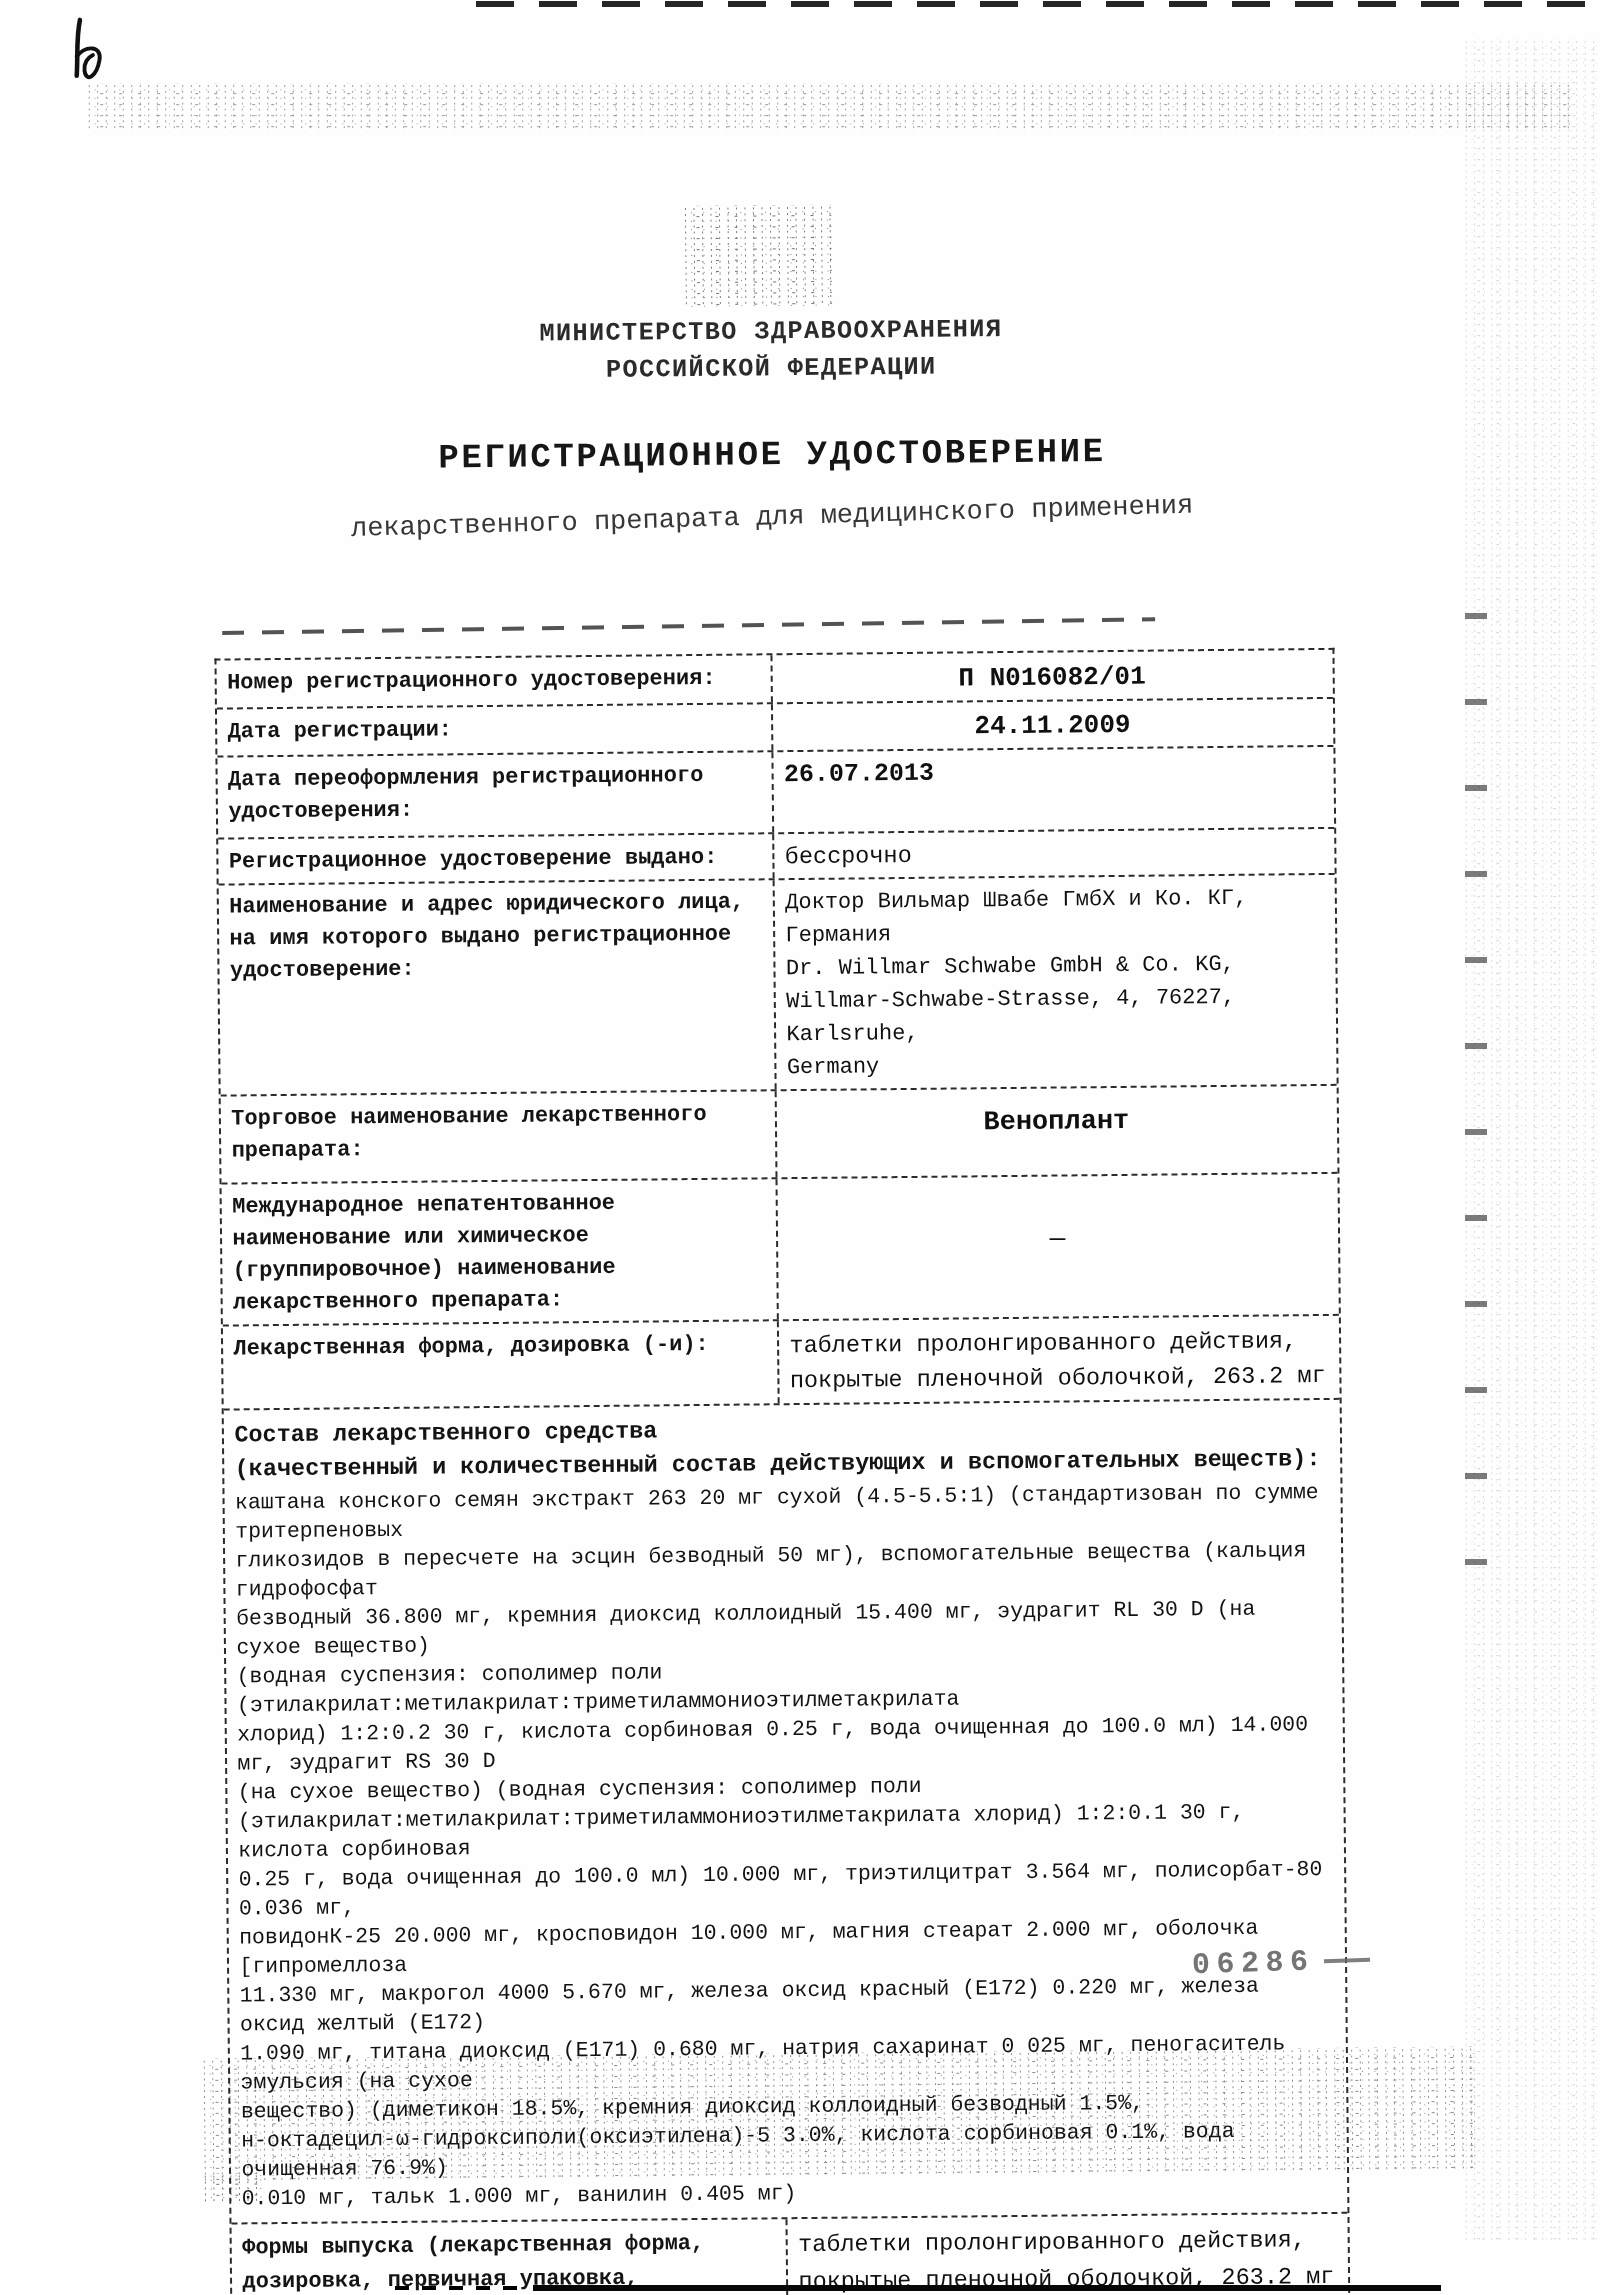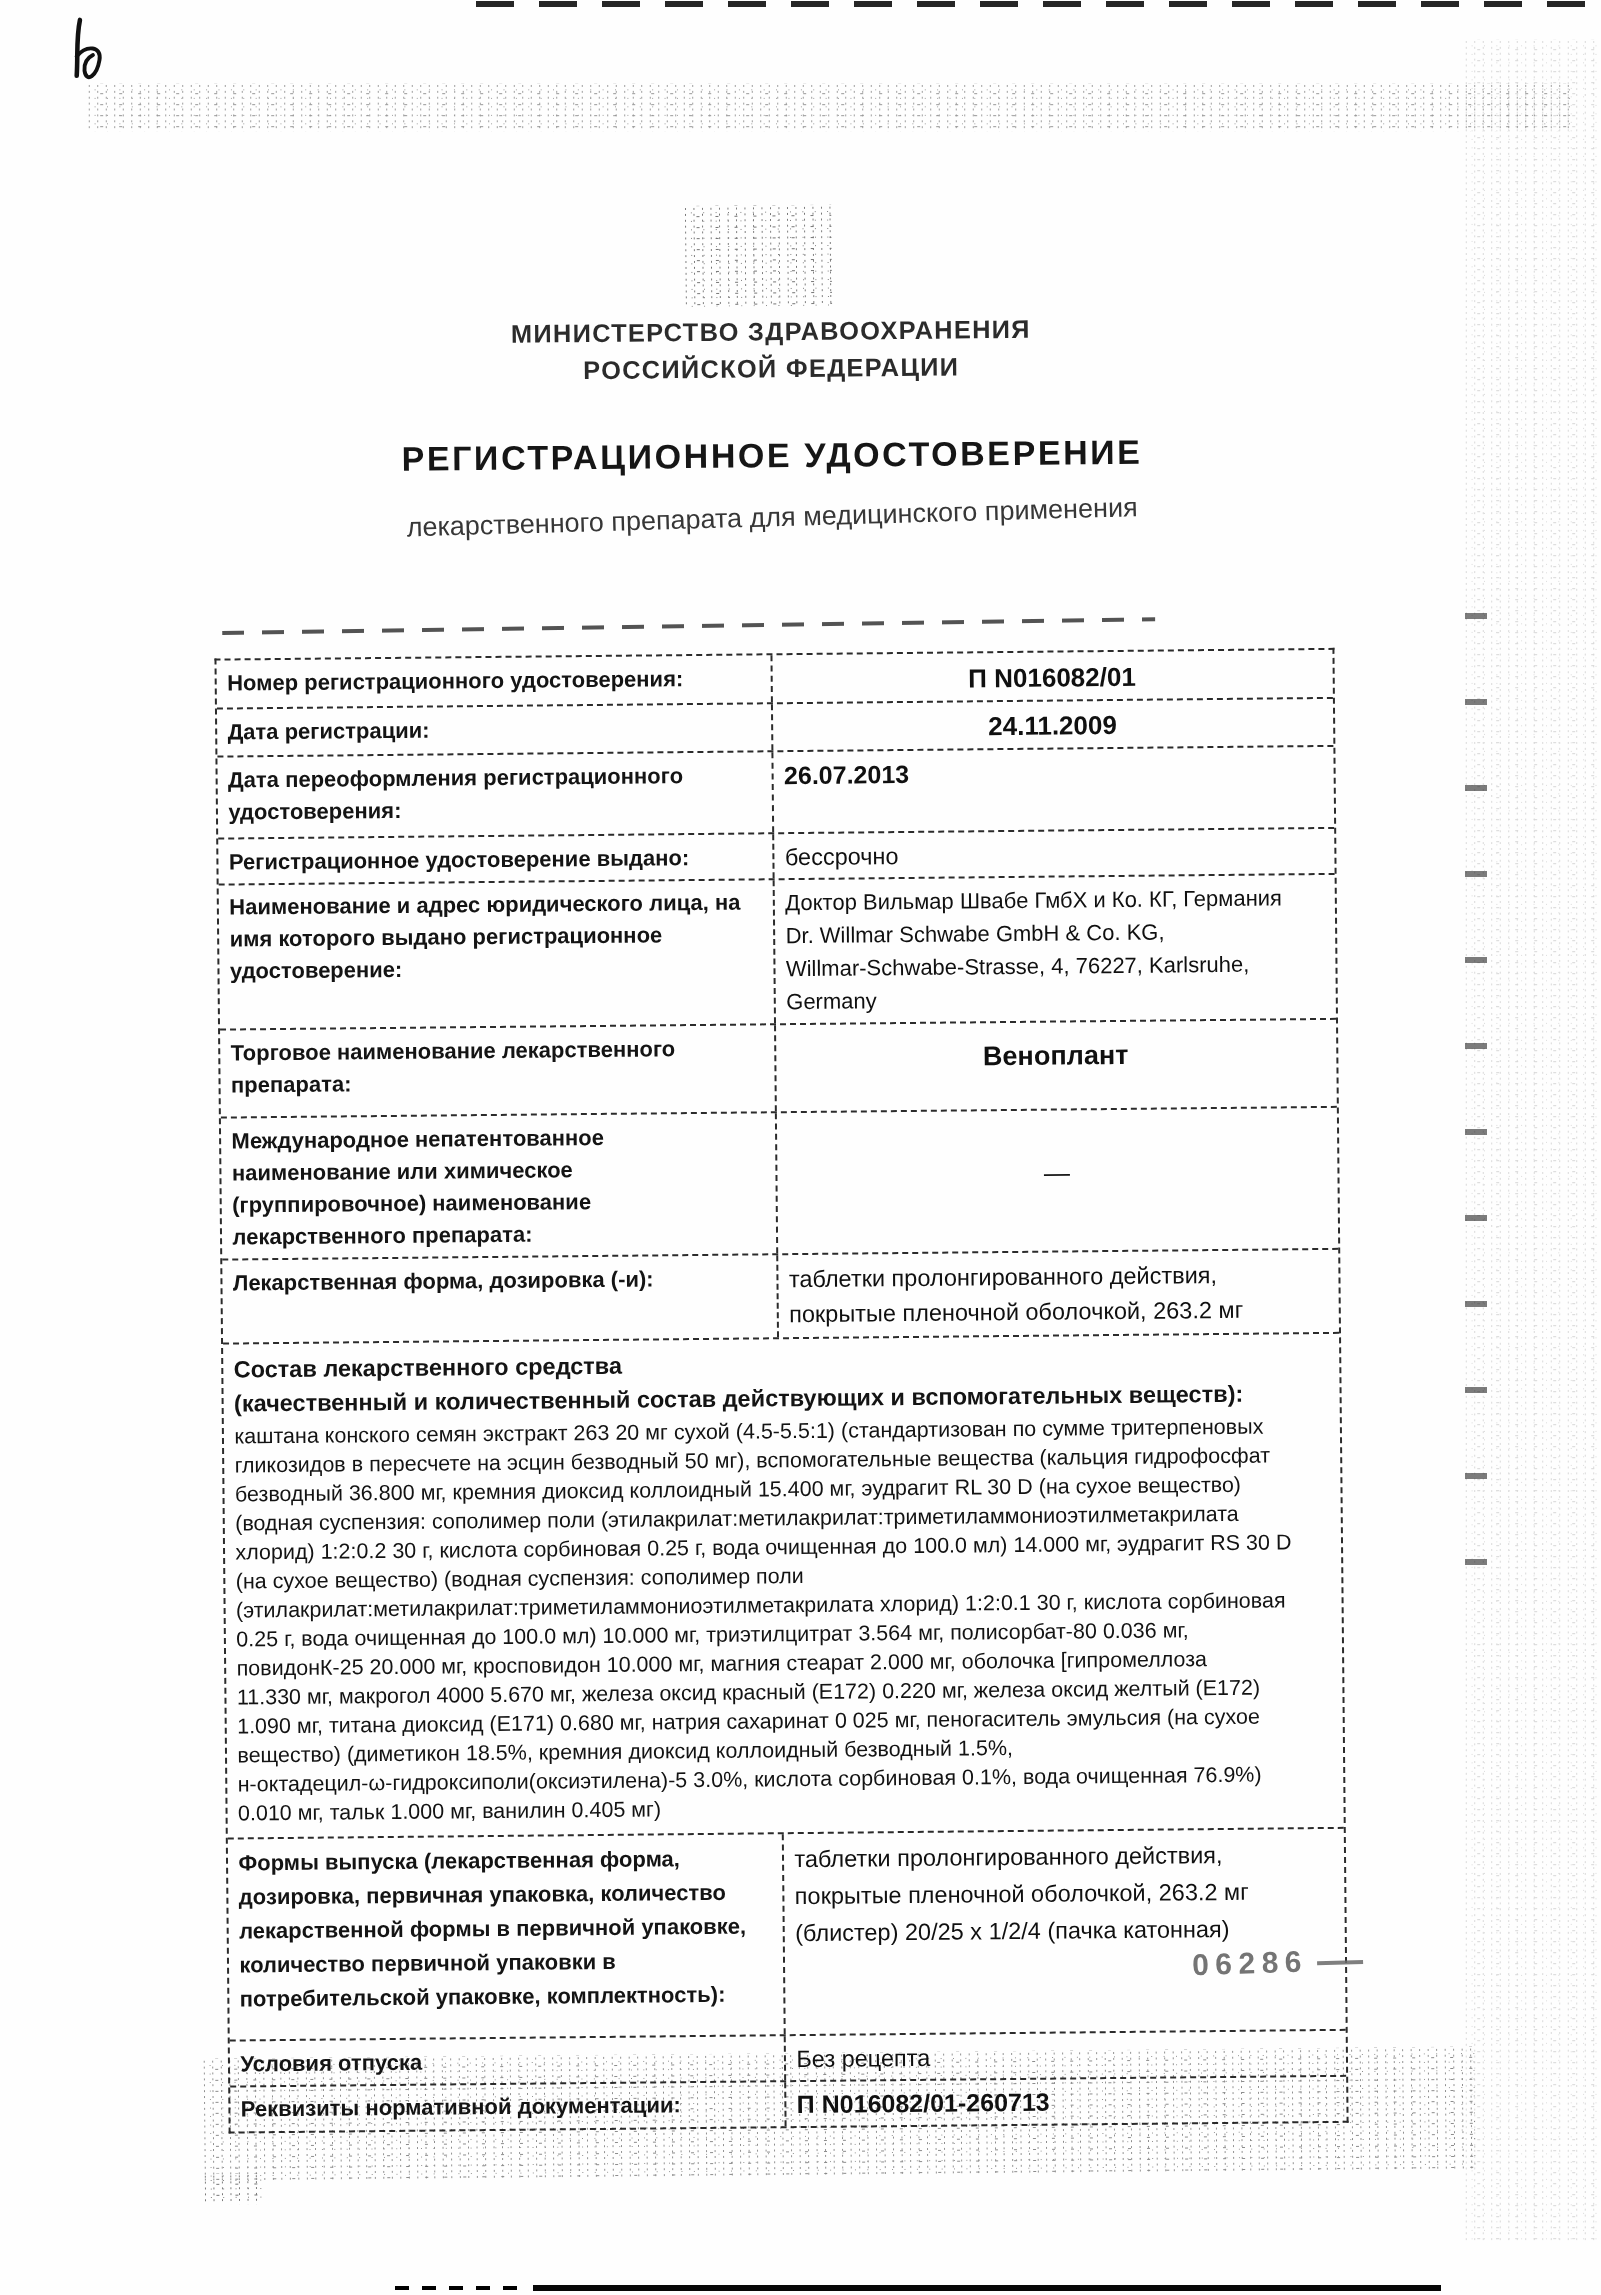--- a/index.html
+++ b/index.html
@@ -1,19 +1,19 @@
 <!DOCTYPE html>
 <html style="font-size:10.4px"><head>
 <meta charset="utf-8">
 <style>
   html,body{margin:0;padding:0;background:#ffffff;}
   .page{
     position:relative; width:1602px; height:2295px; overflow:hidden;
     background:#fefefe; color:#151515;
-    font-family:Liberation Sans, sans-serif;
+    font-family:Liberation Mono, monospace;
   }
   .content{position:absolute; inset:0; transform:rotate(-0.55deg); transform-origin:50% 40%;}
   
   .dots{
     background-image:
       radial-gradient(#1a1a1a 0.9px, transparent 1px),
       radial-gradient(#1a1a1a 0.7px, transparent 0.8px),
       radial-gradient(#1a1a1a 1.1px, transparent 1.2px);
     background-size:8.5px 5.9px, 12.4px 8.5px, 19px 11px;
     background-position:0 0, 3.9px 2.6px, 7.2px 5.2px;

